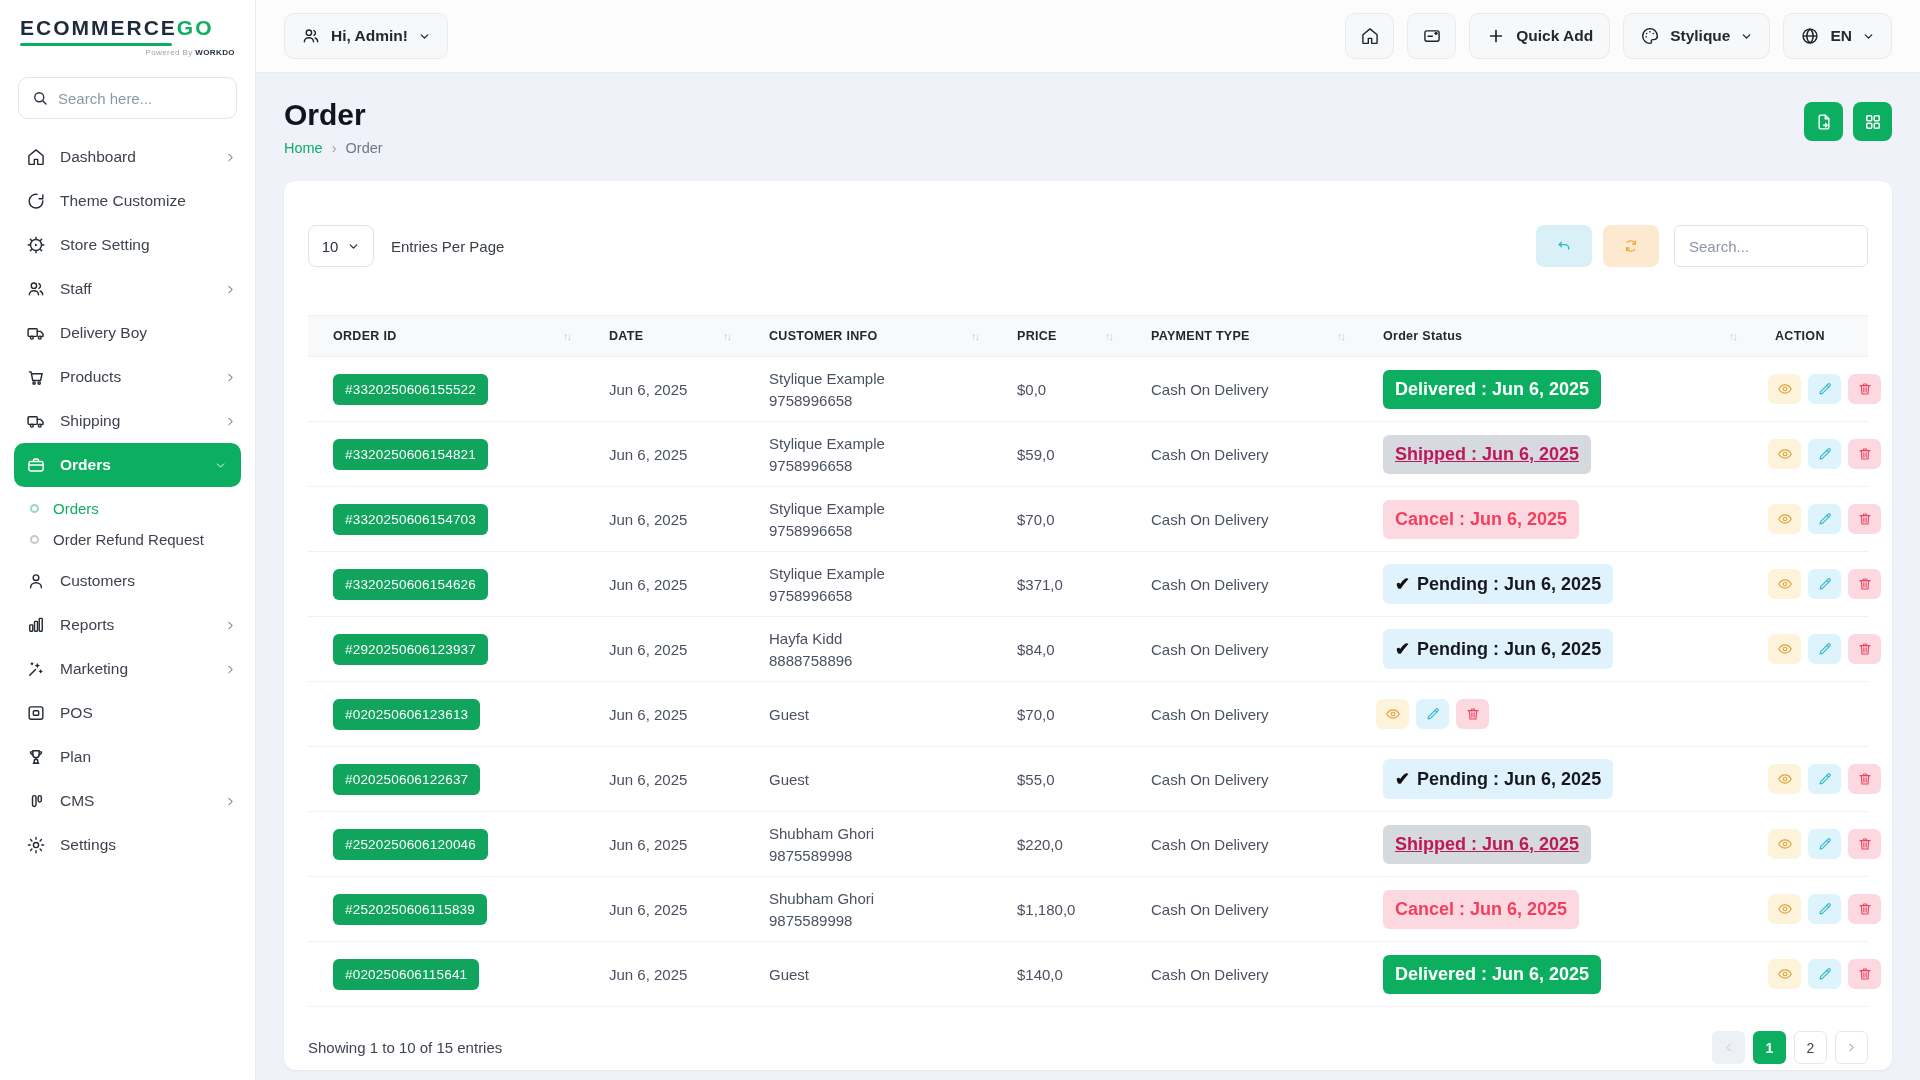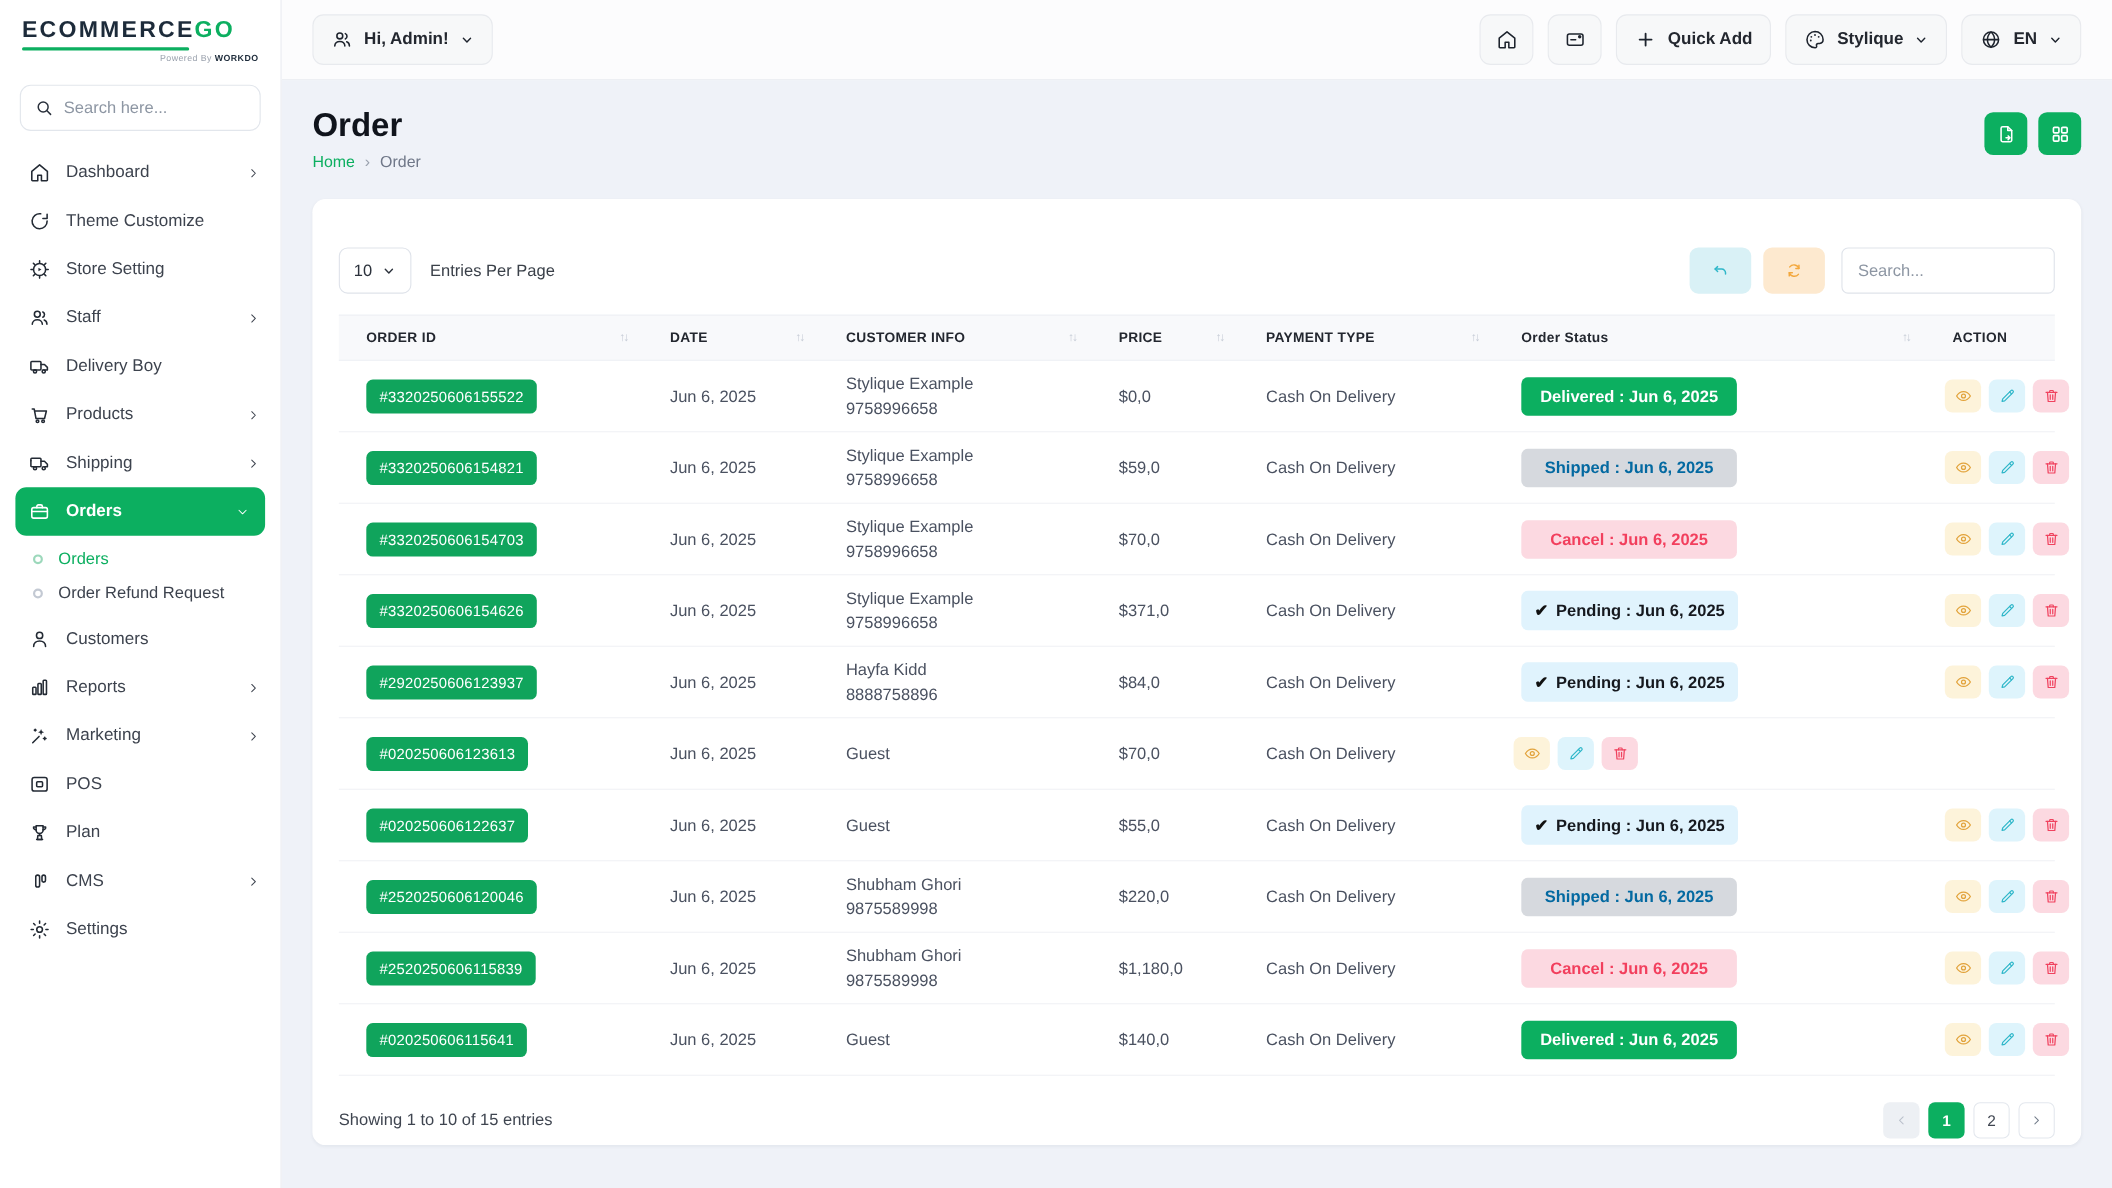--- a/index.html
+++ b/index.html
@@ -58,32 +58,32 @@
   .entries-select { width:66px; height:42px; border:1px solid #dfe3ea; border-radius:8px; display:flex; align-items:center; justify-content:center; gap:9px; font-size:15px; color:#2c323c; background:#fff; cursor:pointer; }
   .entries-select .ic { color:#2c323c; }
   .entries-label { margin-left:17px; font-size:15px; color:#3a4049; }
   .ctrl-spacer { flex:1; }
   .soft-btn { width:56px; height:42px; border:none; border-radius:8px; display:grid; place-items:center; cursor:pointer; }
   .soft-undo { background:#d9f1f6; color:#2fb7c9; }
   .soft-refresh { background:#fde9cf; color:#f3a83e; margin-left:11px; }
   .tbl-search { margin-left:15px; width:194px; height:42px; border:1px solid #dfe3ea; border-radius:6px; padding:0 14px; font-size:15px; color:#000000; outline:none; font-family:inherit; }
   .tbl-search::placeholder { color:#8d96a3; }
 
-  .table { margin-top:19px; }
+  .table { margin-top:48px; }
   .thead, .trow { display:grid; grid-template-columns:276px 160px 248px 134px 232px 392px 1fr; }
   .thead { background:#f8f9fb; border-top:1px solid #eef0f4; border-bottom:1px solid #eef0f4; height:42px; align-items:center; }
   .th { font-size:12.5px; font-weight:700; color:#23272f; letter-spacing:.3px; padding:0 14px 0 25px; display:flex; align-items:center; justify-content:space-between; }
   .sort { color:#c6ccd6; font-size:11px; letter-spacing:-2px; font-weight:400; }
   .trow { border-bottom:1px solid #f0f2f5; align-items:center; min-height:65px; }
   .td { font-size:15px; color:#4a5160; padding:12px 14px 12px 25px; }
   .order-badge { display:inline-block; background:#10a45c; color:#fff; font-size:13.5px; letter-spacing:.2px; padding:8px 12px; border-radius:6px; cursor:pointer; }
   .cust-phone { margin-top:5px; }
-  .status { display:inline-block; min-width:196px; text-align:center; padding:9px 12px; border-radius:6px; font-size:15px; font-weight:600; }
+  .status { display:inline-block; min-width:196px; text-align:center; padding:9px 12px; border-radius:6px; font-size:18px; font-weight:600; }
   .st-delivered { background:#0caf60; color:#fff; }
-  .st-shipped { background:#d6d9de; color:#0369a1; }
+  .st-shipped { background:#d6d9de; color:#be185d;text-decoration:underline; }
   .st-cancel { background:#fcd9e1; color:#f23f5d; font-weight:700; }
   .st-pending { background:#e0f3fd; color:#15181e; }
   .st-confirmed { background:#fdf3d9; color:#f3a83a; }
   .status .check { margin-right:7px; font-weight:900; color:#111; }
   .td-actions { display:flex; gap:7px; padding-left:18px; }
   .act-btn { width:33px; height:30px; border:none; border-radius:7px; display:grid; place-items:center; cursor:pointer; }
   .act-view { background:#fdf3da; color:#e2a33c; }
   .act-edit { background:#def4fc; color:#2fb7c9; }
   .act-delete { background:#fcd9e1; color:#f0435f; }
 

